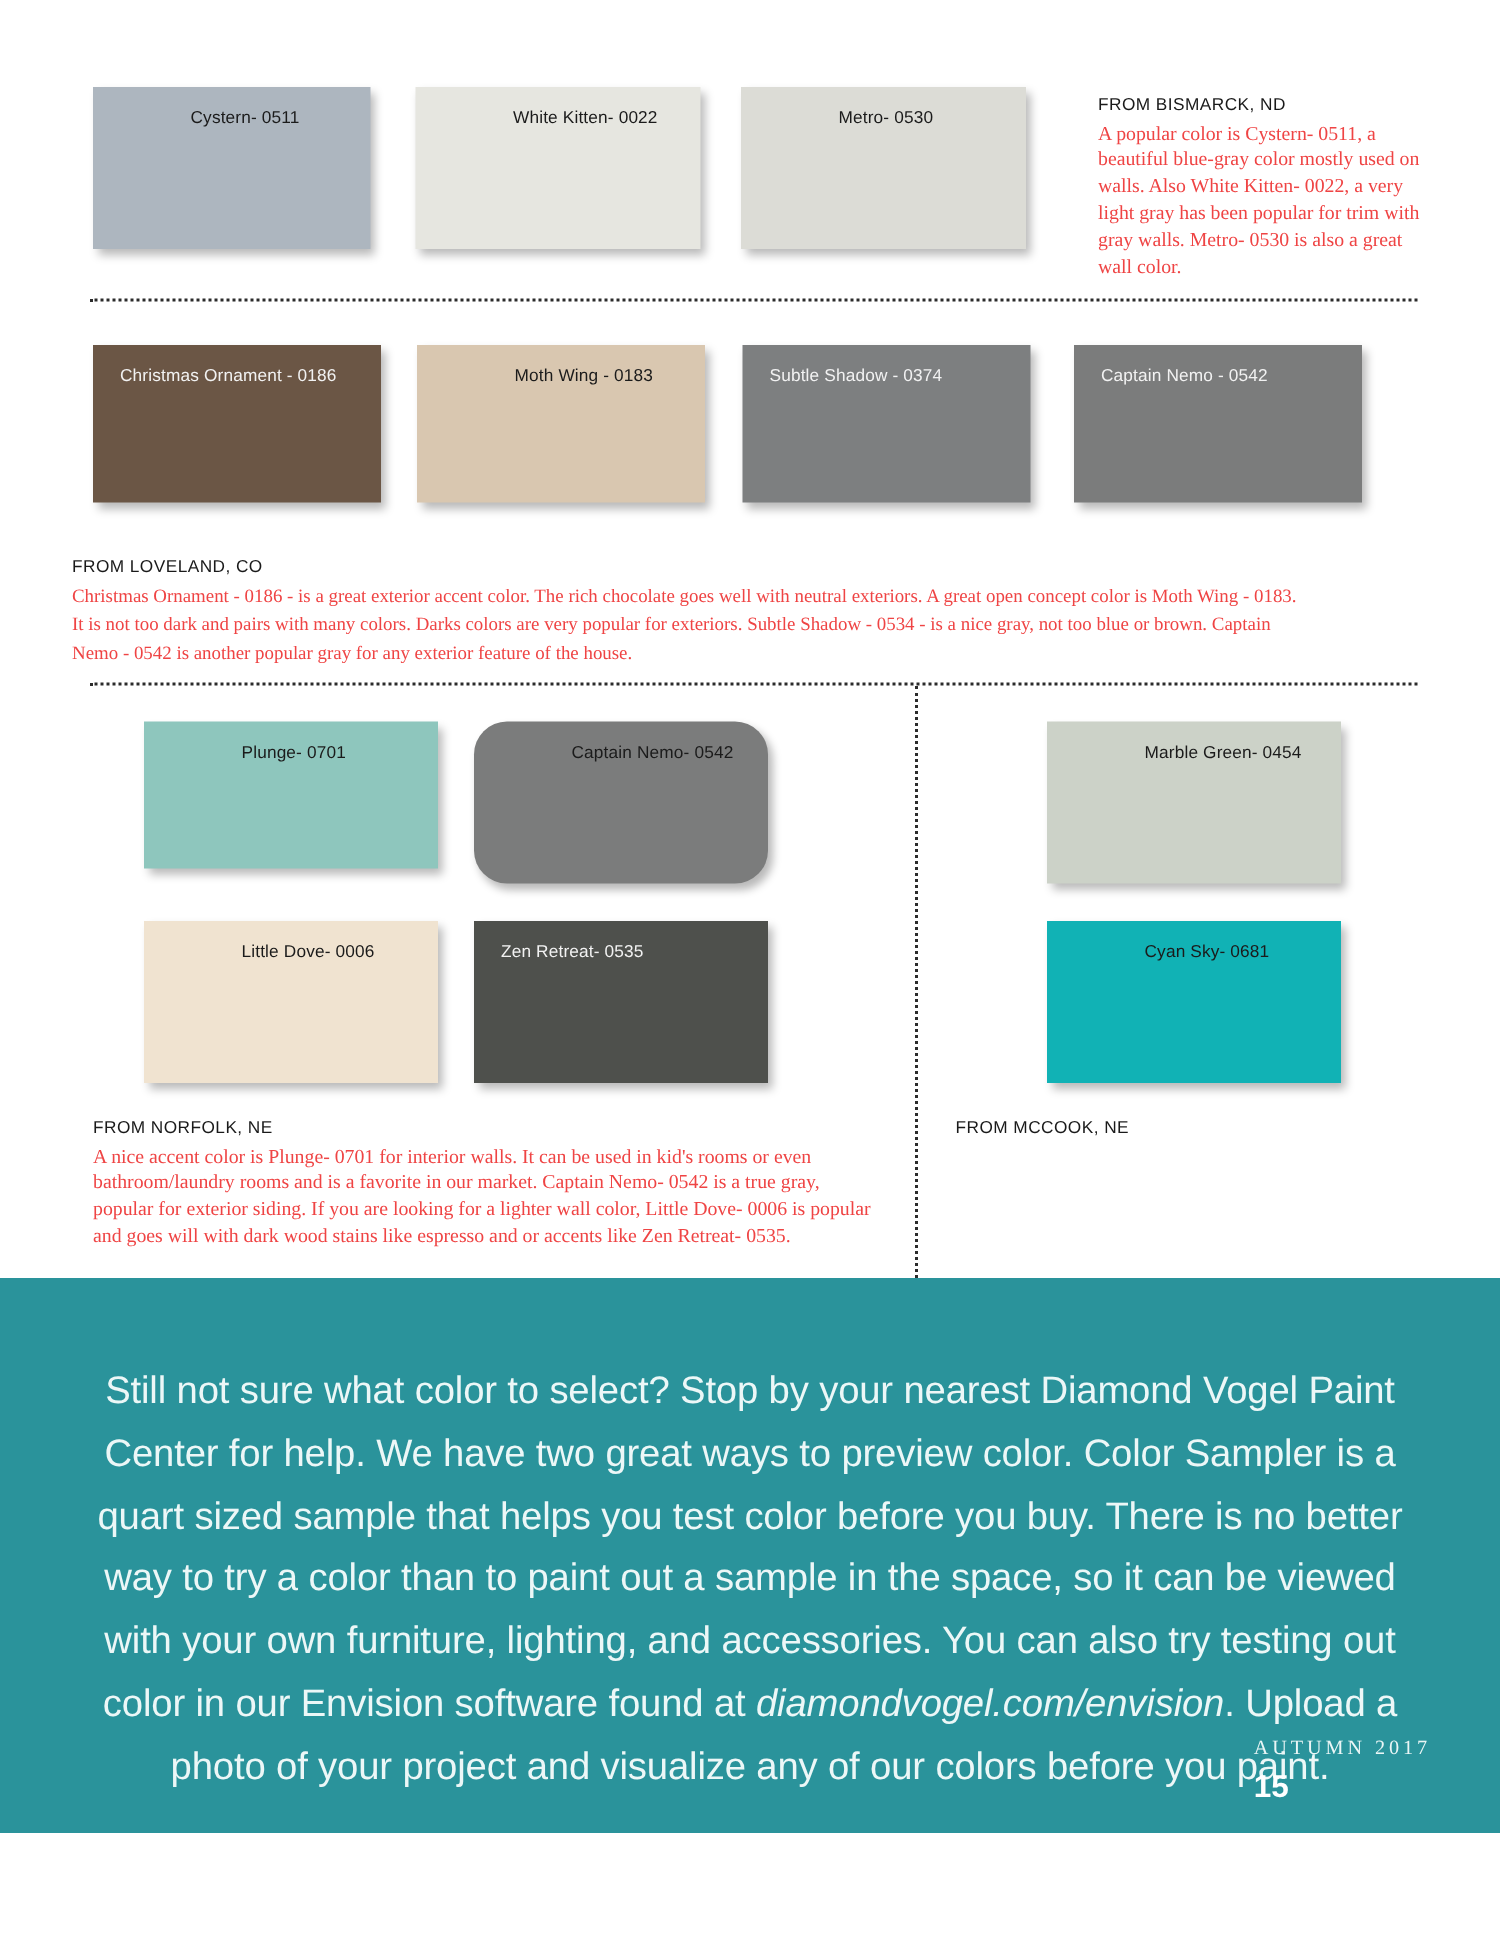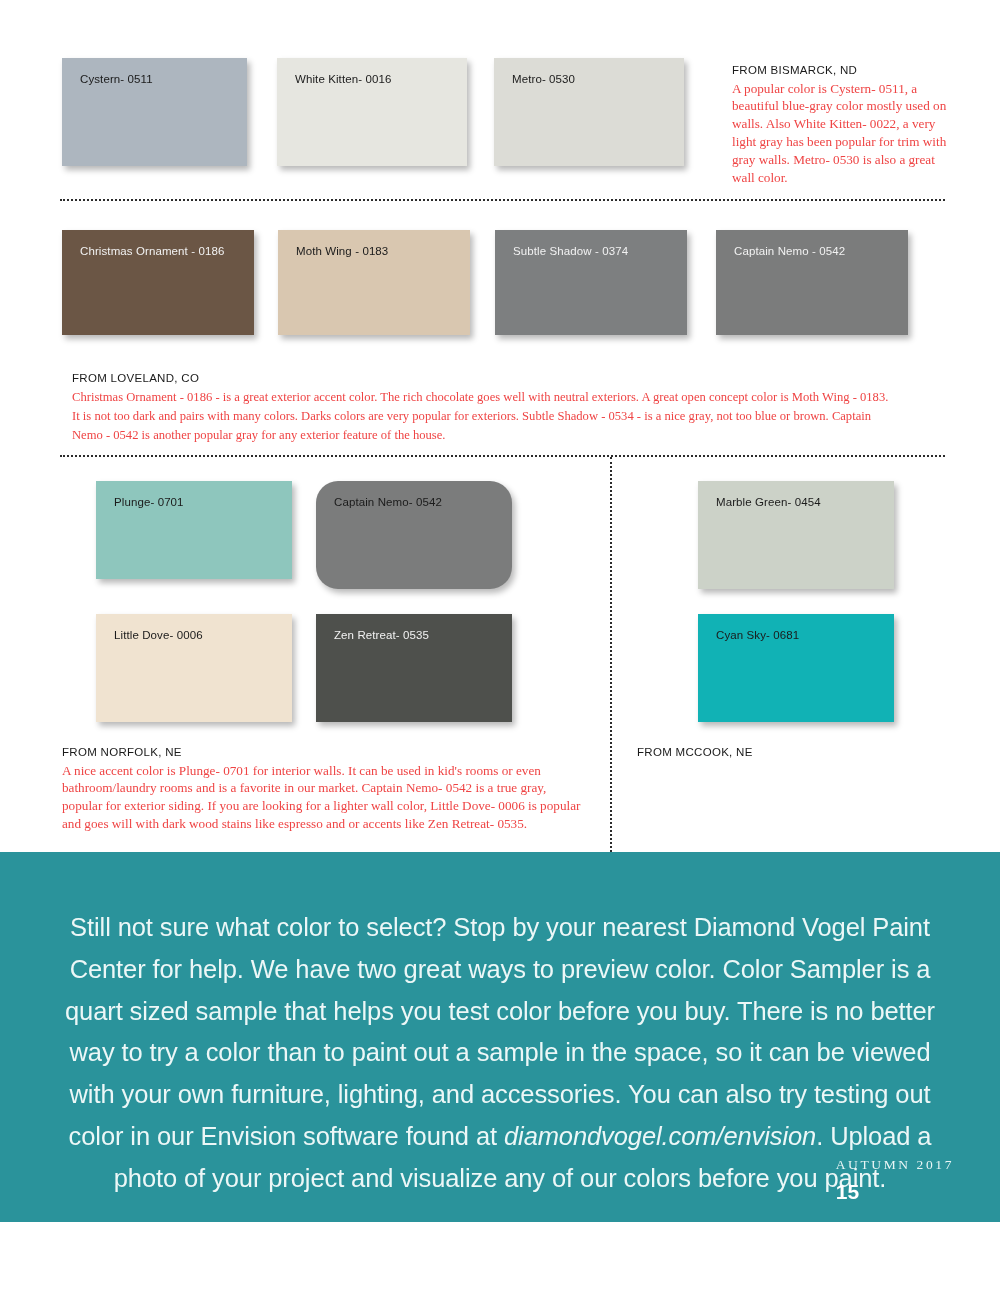--- a/index.html
+++ b/index.html
@@ -28,21 +28,21 @@
   }
   .swatch-label {
     position: absolute;
     left: 18px;
     top: 15px;
     font-family: "Liberation Sans", sans-serif;
     font-size: 11.5px;
     letter-spacing: 0.1px;
     white-space: nowrap;
   }
-  .swatch-label.dark-text { color: #1b1b1b; }
+  .swatch-label.dark-text { color: #1b1b1b; margin-left: 47px; }
   .swatch-label.light-text { color: #f2f2f2; }
 
   
   .hrule {
     position: absolute;
     height: 0;
     border-top: 2px dotted #2b2b2b;
   }
   .vrule {
     position: absolute;
@@ -127,21 +127,21 @@
 </head>
 <body style="width: 1000px; height: 1299px; background: rgb(255, 255, 255);">
 
 <div class="page">
 
   <div id="swatch-layer">
       <div class="swatch" style="left: 62px; top: 58px; width: 185px; height: 108px; background: rgb(173, 182, 191);">
         <span class="swatch-label dark-text">Cystern- 0511</span>
       </div>
       <div class="swatch" style="left: 277px; top: 58px; width: 190px; height: 108px; background: rgb(230, 230, 224);">
-        <span class="swatch-label dark-text">White Kitten- 0016</span>
+        <span class="swatch-label dark-text">White Kitten- 0022</span>
       </div>
       <div class="swatch" style="left: 494px; top: 58px; width: 190px; height: 108px; background: rgb(220, 220, 214);">
         <span class="swatch-label dark-text">Metro- 0530</span>
       </div>
       <div class="swatch" style="left: 62px; top: 230px; width: 192px; height: 105px; background: rgb(107, 86, 69);">
         <span class="swatch-label light-text">Christmas Ornament - 0186</span>
       </div>
       <div class="swatch" style="left: 278px; top: 230px; width: 192px; height: 105px; background: rgb(217, 199, 176); padding-left: 24px;">
         <span class="swatch-label dark-text">Moth Wing - 0183</span>
       </div>
@@ -175,21 +175,21 @@
       <div class="hrule" style="left: 60px; top: 199px; width: 885px;"></div>
       <div class="hrule" style="left: 60px; top: 455px; width: 885px;"></div>
       <div class="vrule" style="left: 610px; top: 457px; height: 395px;"></div>
     </div>
 
   <div id="blurb-layer">
       <div class="blurb" style="left: 732px; top: 63px; width: 220px;">
         <p class="heading">FROM BISMARCK, ND</p>
         <p class="body">A popular color is Cystern- 0511, a beautiful blue-gray color mostly used on walls.  Also White Kitten- 0022, a very light gray has been popular for trim with gray walls.  Metro- 0530 is also a great wall color.</p>
       </div>
-      <div class="blurb wide" style="left: 72px; top: 371px; width: 825px;">
+      <div class="blurb wide" style="left: 48px; top: 371px; width: 825px;">
         <p class="heading">FROM LOVELAND, CO</p>
         <p class="body">Christmas Ornament - 0186 - is a great exterior accent color. The rich chocolate goes well with neutral exteriors. A great open concept color is Moth Wing - 0183. It is not too dark and pairs with many colors. Darks colors are very popular for exteriors. Subtle Shadow - 0534 - is a nice gray, not too blue or brown. Captain Nemo - 0542 is another popular gray for any exterior feature of the house.</p>
       </div>
       <div class="blurb" style="left: 62px; top: 745px; width: 520px;">
         <p class="heading">FROM NORFOLK, NE</p>
         <p class="body">A nice accent color is Plunge- 0701 for interior walls.  It can be used in kid's rooms or even bathroom/laundry rooms and is a favorite in our market.  Captain Nemo- 0542 is a true gray, popular for exterior siding.  If you are looking for a lighter wall color, Little Dove- 0006 is popular and goes will with dark wood stains like espresso and or accents like Zen Retreat- 0535.</p>
       </div>
       <div class="blurb" style="left: 637px; top: 745px; width: 310px;">
         <p class="heading">FROM MCCOOK, NE</p>
       </div>

